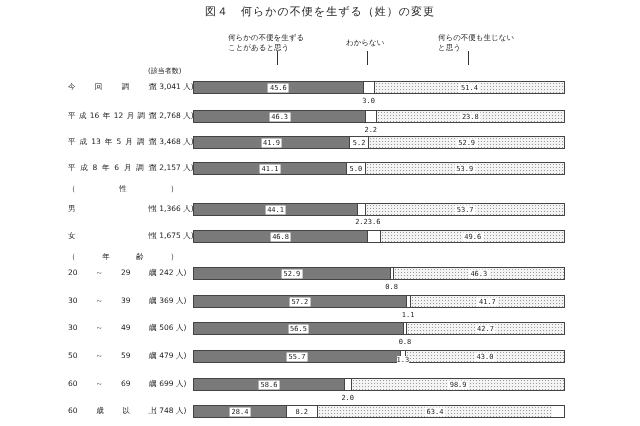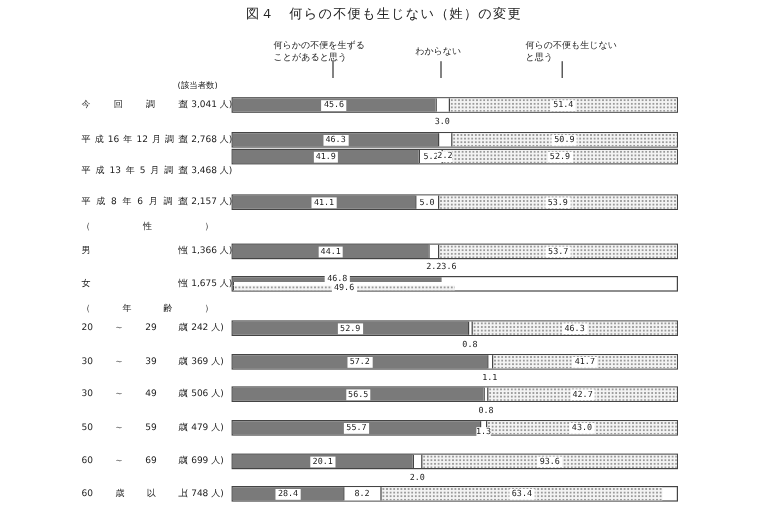--- a/index.html
+++ b/index.html
@@ -16,21 +16,21 @@
   .seg{height:100%;position:relative;box-sizing:border-box;}
   .seg.a{background:#7a7a7a;}
   .seg.b{background:#fff;border-left:1px solid #444;}
   .seg.c{border-left:1px solid #444;background-color:#f3f3f3;background-image:radial-gradient(#9a9a9a 0.6px, transparent 0.7px);background-size:3px 3px;}
   .lbl{position:absolute;top:50%;left:50%;transform:translate(-50%,-50%);background:#fff;font-size:7px;padding:0 2px;line-height:9px;font-family:"DejaVu Sans Mono",monospace;white-space:nowrap;}
   .small{position:absolute;font-size:7px;font-family:"DejaVu Sans Mono",monospace;background:#fff;line-height:9px;}
 </style>
 </head>
 <body>
 
-<div class="title">図４　何らの不便も生じない（姓）の変更</div>
+<div class="title">図４　何らかの不便を生ずる（姓）の変更</div>
 
 <div class="hdr" style="left:228px;top:33px;">
   <div>何らかの不便を生ずる</div>
   <div>ことがあると思う</div>
 </div>
 <div class="hdr" style="left:346px;top:38px;">わからない</div>
 <div class="hdr" style="left:438px;top:33px;">
   <div>何らの不便も生じない</div>
   <div>と思う</div>
 </div>
@@ -63,24 +63,24 @@
       <div class="seg c" style="width: 191.208px;">
         <span class="lbl">51.4</span>
       </div>
     </div>
     <div class="bar" style="top: 110px;">
       <div class="seg a" style="width: 172.236px;">
         <span class="lbl">46.3</span>
       </div>
       <div class="seg b" style="width: 10.416px;"></div>
       <div class="seg c" style="width: 189.348px;">
-        <span class="lbl">50.9</span>
-      </div>
-    </div>
-    <div class="bar" style="top: 124px;">
+        <span class="lbl">23.8</span>
+      </div>
+    </div>
+    <div class="bar" style="top: 136px;">
       <div class="seg a" style="width: 155.868px;">
         <span class="lbl">41.9</span>
       </div>
       <div class="seg b" style="width: 19.344px;">
         <span class="lbl">5.2</span>
       </div>
       <div class="seg c" style="width: 196.788px;">
         <span class="lbl">52.9</span>
       </div>
     </div>
@@ -97,21 +97,21 @@
     </div>
     <div class="bar" style="top: 203px;">
       <div class="seg a" style="width: 164.052px;">
         <span class="lbl">44.1</span>
       </div>
       <div class="seg b" style="width: 8.184px;"></div>
       <div class="seg c" style="width: 199.764px;">
         <span class="lbl">53.7</span>
       </div>
     </div>
-    <div class="bar" style="top: 230px; flex-direction: column;">
+    <div class="bar" style="top: 230px;">
       <div class="seg a" style="width: 174.096px;">
         <span class="lbl">46.8</span>
       </div>
       <div class="seg b" style="width: 13.392px;"></div>
       <div class="seg c" style="width: 184.512px;">
         <span class="lbl">49.6</span>
       </div>
     </div>
     <div class="bar" style="top: 267px;">
       <div class="seg a" style="width: 196.788px;">
@@ -144,25 +144,25 @@
       <div class="seg a" style="width: 207.204px;">
         <span class="lbl">55.7</span>
       </div>
       <div class="seg b" style="width: 4.836px;"></div>
       <div class="seg c" style="width: 159.96px;">
         <span class="lbl">43.0</span>
       </div>
     </div>
     <div class="bar" style="top: 378px;">
       <div class="seg a" style="width: 150.66px;">
-        <span class="lbl">20.1</span>
+        <span class="lbl">58.6</span>
       </div>
       <div class="seg b" style="width: 7.44px;"></div>
       <div class="seg c" style="width: 213.9px;">
-        <span class="lbl">93.6</span>
+        <span class="lbl">98.9</span>
       </div>
     </div>
     <div class="bar" style="top: 405px;">
       <div class="seg a" style="width: 92px;">
         <span class="lbl">28.4</span>
       </div>
       <div class="seg b" style="width: 30.504px;">
         <span class="lbl">8.2</span>
       </div>
       <div class="seg c" style="width: 235.848px;">

